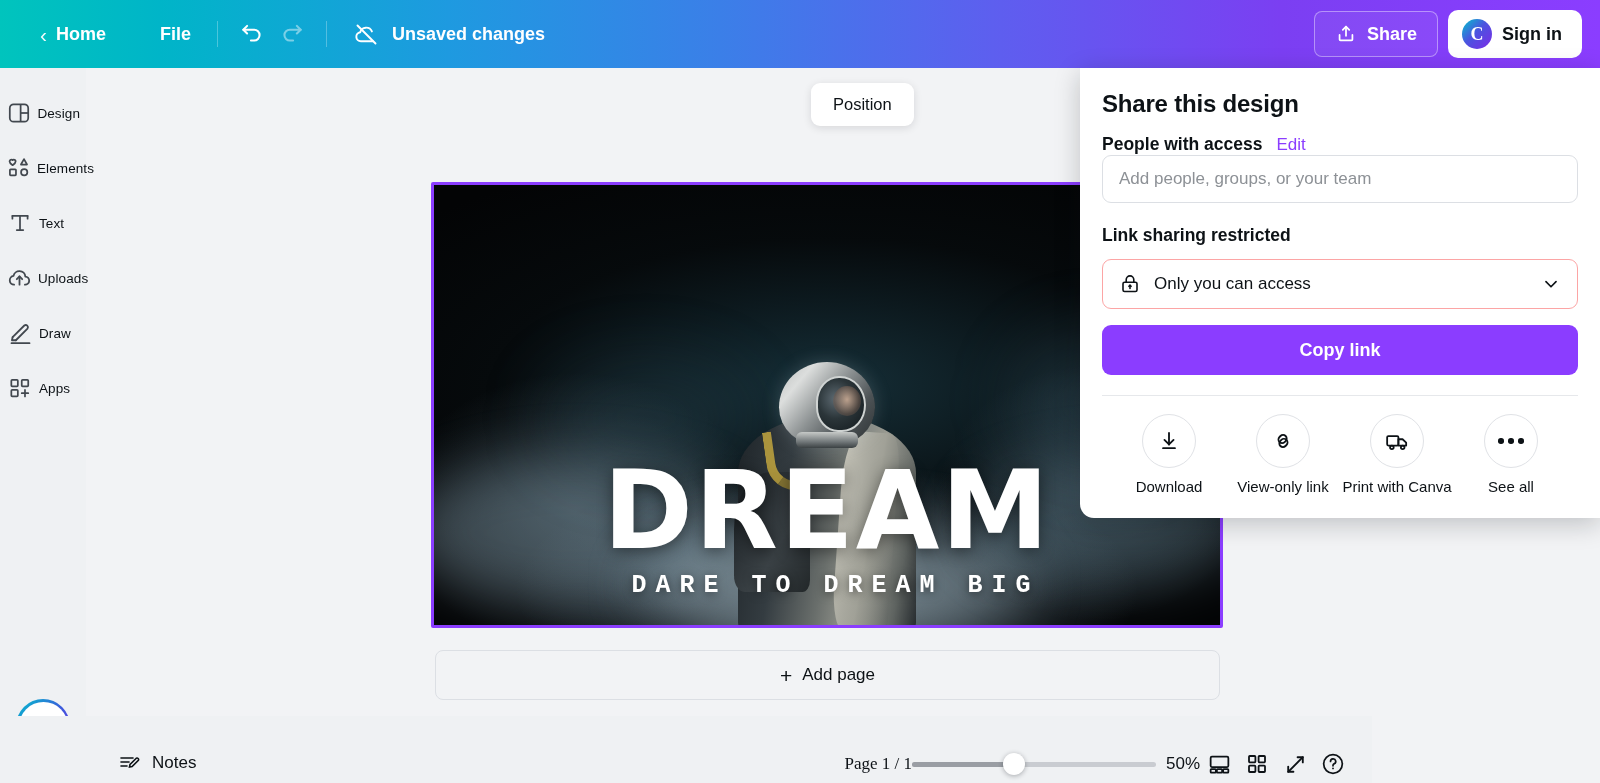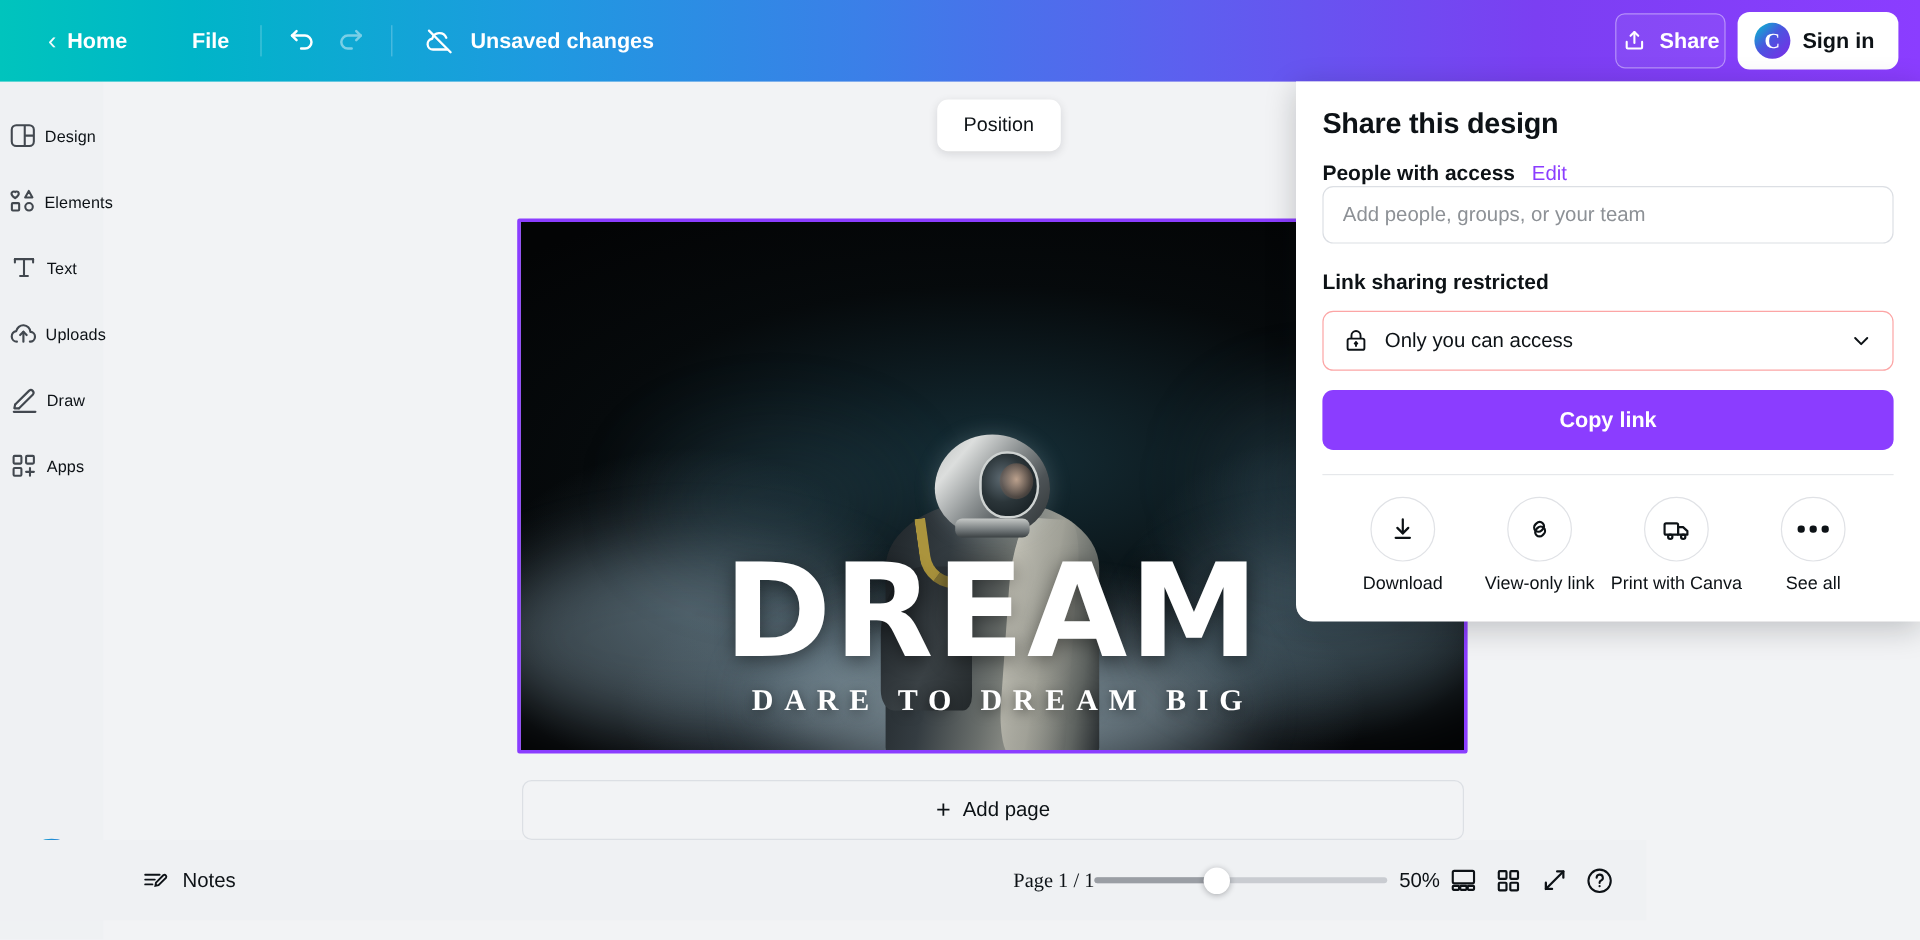--- a/index.html
+++ b/index.html
@@ -35,21 +35,21 @@
   }
   .icon-btn.dim { opacity: .45; }
   .tb-status {
     display: flex; align-items: center; gap: 12px;
     color: #fff; font-size: 18px; font-weight: 600;
     padding: 8px 12px; border-radius: 8px; cursor: pointer;
   }
   .tb-right { margin-left: auto; display: flex; align-items: center; gap: 10px; padding-right: 18px; }
   .share-btn {
     display: flex; align-items: center; gap: 10px;
-    height: 46px; padding: 0 4px;
+    height: 46px; padding: 0 20px;
     border: 1px solid rgba(255,255,255,0.4); border-radius: 8px;
     color: #fff; font-size: 18px; font-weight: 700; cursor: pointer;
     background: rgba(255,255,255,0.06);
   }
   .signin-btn {
     display: flex; align-items: center; gap: 10px;
     height: 48px; padding: 0 20px 0 14px;
     background: #fff; border-radius: 10px;
     color: #0d1216; font-size: 18px; font-weight: 600; cursor: pointer;
   }
@@ -90,21 +90,21 @@
   }
 
   
   .canvas-area {
     position: absolute; top: 68px; left: 86px;
     width: 1514px; height: 648px;
     background: #f2f3f5;
     overflow: hidden;
   }
   .position-btn {
-    position: absolute; top: 15px; left: 695px;
+    position: absolute; top: 15px; left: 725px;
     background: #fff; border-radius: 9px;
     padding: 12px 22px; font-size: 16.5px; color: #0d1216;
     box-shadow: 0 2px 8px rgba(14,19,24,0.12);
     cursor: pointer; font-weight: 400;
   }
   .design-wrap {
     position: absolute; top: 114px; left: 345px;
     width: 792px; height: 446px;
   }
   .sel-border {
@@ -197,43 +197,43 @@
     font-family: "DejaVu Sans", sans-serif;
     font-weight: 700;
     font-size: 108px; line-height: .92;
     color: #ffffff; letter-spacing: 2px;
     white-space: nowrap;
     text-shadow: 0 3px 16px rgba(0,0,0,.45);
   }
   .subline {
     position: absolute; left: 17px; right: 0; top: 386px;
     text-align: center;
-    font-family: Liberation Serif, serif;
+    font-family: Liberation Mono, monospace;
     font-weight: 700;
     font-size: 25px;
     color: #ffffff; letter-spacing: 9px;
     white-space: nowrap;
     text-shadow: 0 2px 10px rgba(0,0,0,.5);
   }
 
   .add-page {
     position: absolute; left: 349px; top: 582px;
     width: 785px; height: 50px;
     border: 1px solid #dcdfe4; border-radius: 8px;
     background: #f2f3f5;
     display: flex; align-items: center; justify-content: center; gap: 10px;
     font-size: 17px; color: #0d1216; cursor: pointer;
   }
 
   
   .bottombar {
-    position: absolute; left: 0; bottom: 16px;
+    position: absolute; left: 0; bottom: 0;
     width: 1372px; height: 67px;
     background: #eff1f3;
-    display: flex; align-items: center;
+    display: flex; align-items: flex-end;
     z-index: 30;
   }
   .notes-btn {
     display: flex; align-items: center; gap: 11px;
     margin-left: 105px; padding: 8px 12px; border-radius: 8px;
     font-size: 17px; color: #0d1216; cursor: pointer;
   }
   .bb-right { margin-left: auto; display: flex; align-items: center; padding-right: 20px; }
   .page-ind { font-size: 17px; color: #0d1216; font-family: "Liberation Serif", serif; }
   .slider { position: relative; width: 244px; height: 18px; display: flex; align-items: center; cursor: pointer; }

